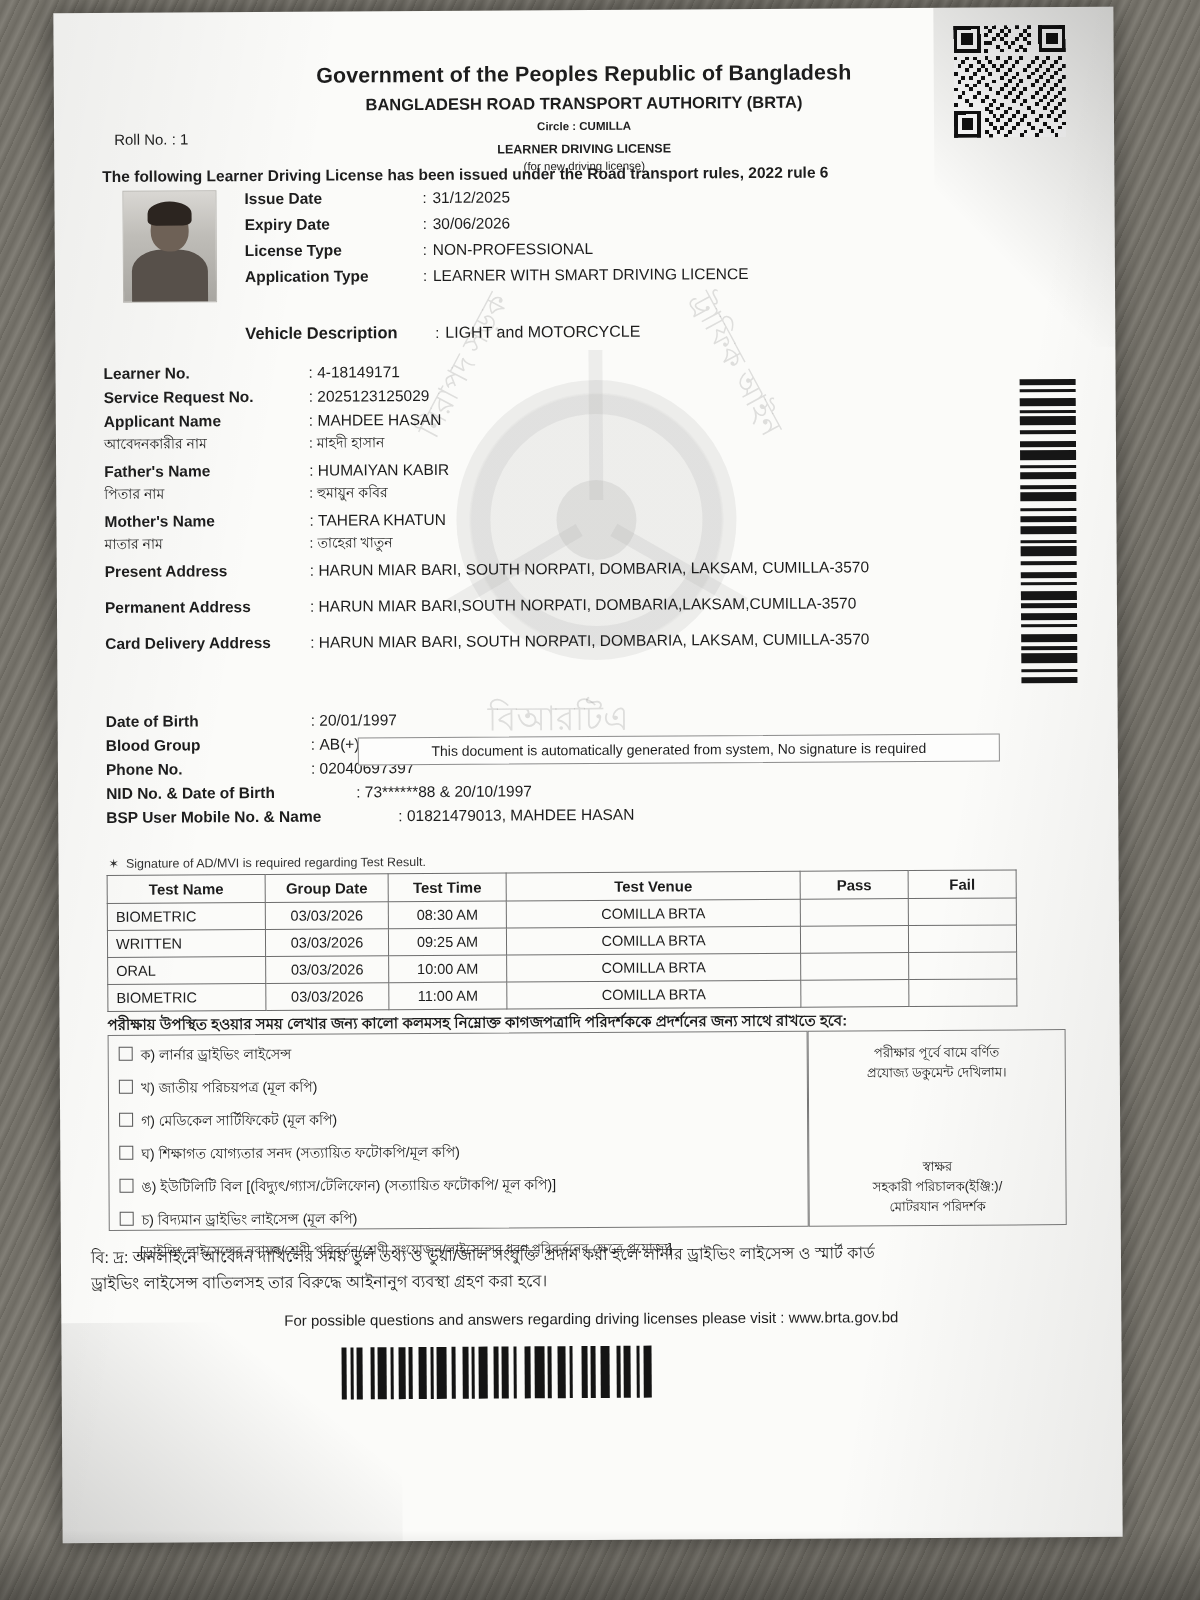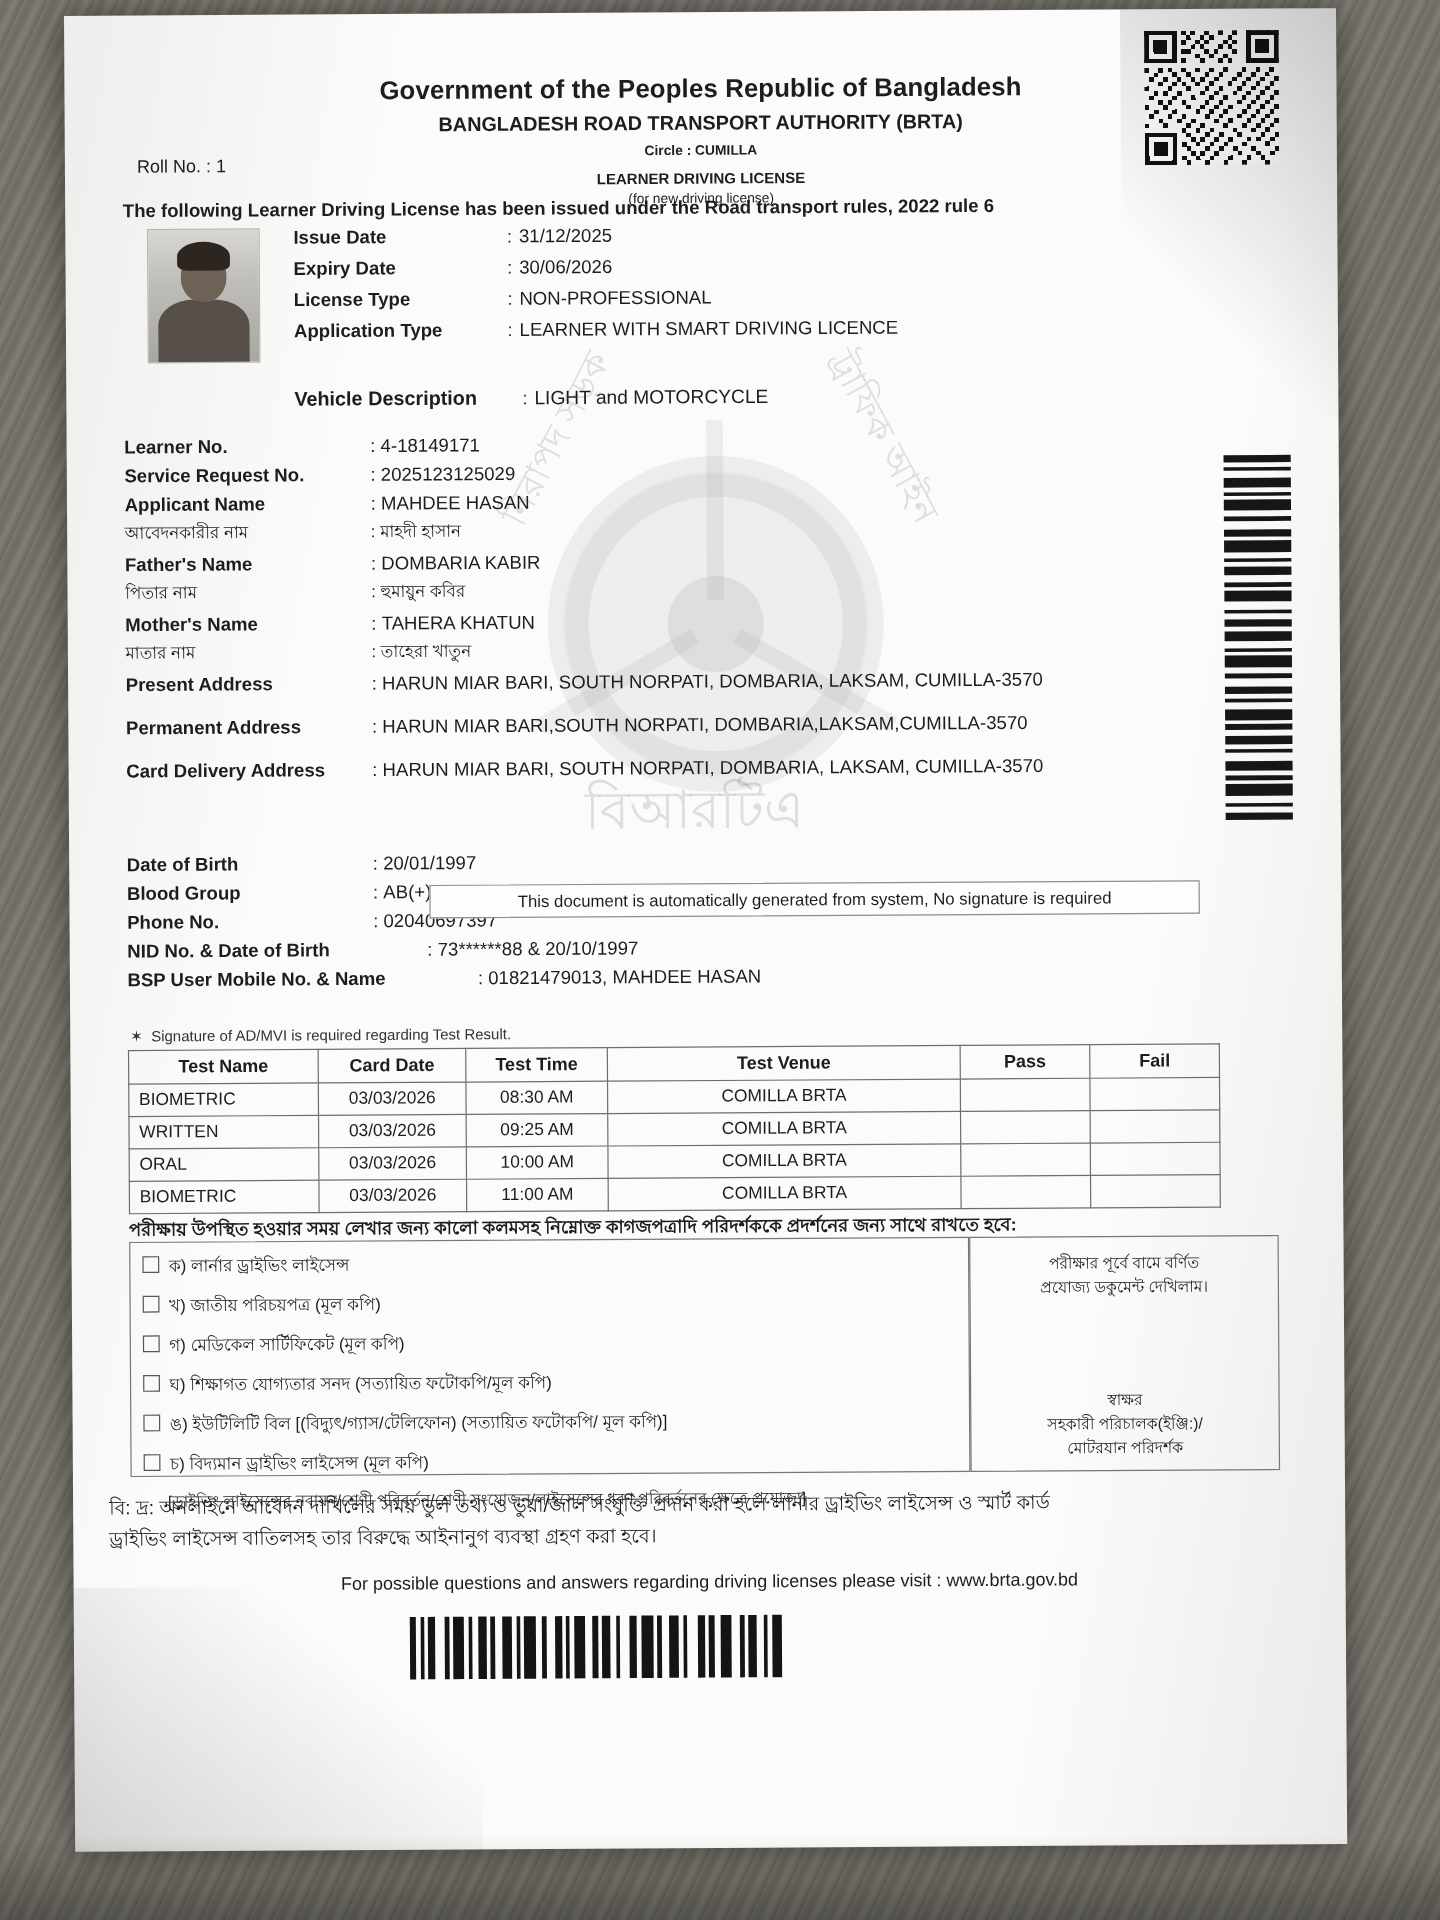--- a/index.html
+++ b/index.html
@@ -373,21 +373,21 @@
 
       <div class="watermark">
         <div class="ring"></div>
         <div class="hub"></div>
         <div class="spoke" style="transform: rotate(0deg)"></div>
         <div class="spoke" style="transform: rotate(120deg)"></div>
         <div class="spoke" style="transform: rotate(240deg)"></div>
       </div>
       <div class="wm-text" style="left:330px; top:330px; transform: rotate(-62deg);">নিরাপদ সড়ক</div>
       <div class="wm-text" style="left:600px; top:330px; transform: rotate(62deg);">ট্রাফিক আইন</div>
-      <div class="wm-text" style="left:430px; top:632px; font-size:44px;">বিআরটিএ</div>
+      <div class="wm-text" style="left:430px; top:682px; font-size:34px;">বিআরটিএ</div>
 
       <div class="qr">
         <svg width="112" height="112" viewBox="0 0 29 29" shape-rendering="crispEdges">
           <rect width="29" height="29" fill="#ffffff"></rect>
           <g fill="#111111">
             <rect x="0" y="0" width="7" height="1"></rect>
               <rect x="0" y="6" width="7" height="1"></rect>
             <rect x="0" y="0" width="1" height="7"></rect>
               <rect x="6" y="0" width="1" height="7"></rect>
             <rect x="2" y="2" width="3" height="3"></rect>
@@ -649,21 +649,21 @@
         <div class="mrow wide tight">
           <div class="mlabel">Applicant Name</div>
           <div class="mval">:&nbsp;<span>MAHDEE HASAN</span></div>
         </div>
         <div class="mrow wide">
           <div class="mlabel bn">আবেদনকারীর নাম</div>
           <div class="mval bn">:&nbsp;<span>মাহদী হাসান</span></div>
         </div>
         <div class="mrow wide tight">
           <div class="mlabel">Father's Name</div>
-          <div class="mval">:&nbsp;<span>DOMBARIA KABIR</span></div>
+          <div class="mval">:&nbsp;<span>HUMAIYAN KABIR</span></div>
         </div>
         <div class="mrow wide">
           <div class="mlabel bn">পিতার নাম</div>
           <div class="mval bn">:&nbsp;<span>হুমায়ুন কবির</span></div>
         </div>
         <div class="mrow wide tight">
           <div class="mlabel">Mother's Name</div>
           <div class="mval">:&nbsp;<span>TAHERA KHATUN</span></div>
         </div>
         <div class="mrow wide">
@@ -768,21 +768,21 @@
       </div>
 
       <div class="autogen">This document is automatically generated from system, No signature is required</div>
 
       <div class="note-star">✶&nbsp; <span>Signature of AD/MVI is required regarding Test Result.</span></div>
 
       <table class="tests">
         <thead>
           <tr>
             <th style="width:145px">Test Name</th>
-            <th style="width:110px">Card Date</th>
+            <th style="width:110px">Group Date</th>
             <th style="width:105px">Test Time</th>
             <th>Test Venue</th>
             <th style="width:95px">Pass</th>
             <th style="width:95px">Fail</th>
           </tr>
         </thead>
         <tbody>
           <tr>
             <td class="left">BIOMETRIC</td>
             <td>03/03/2026</td>

